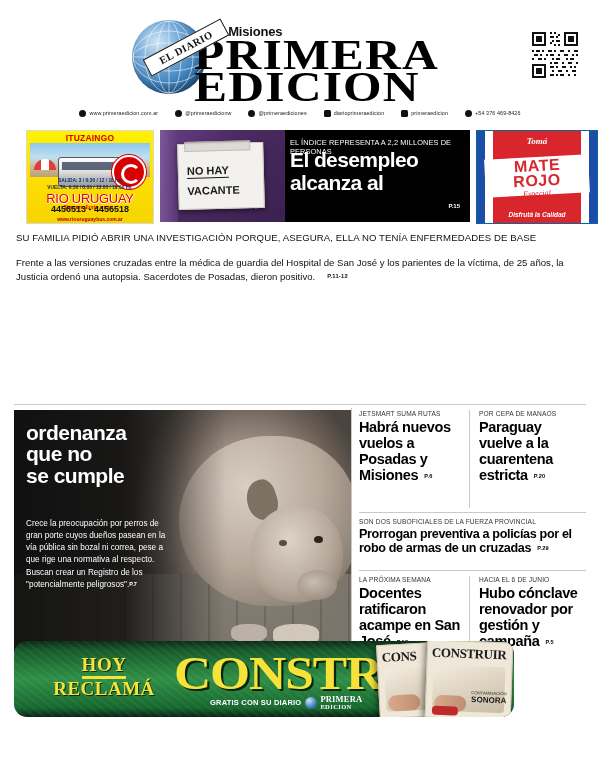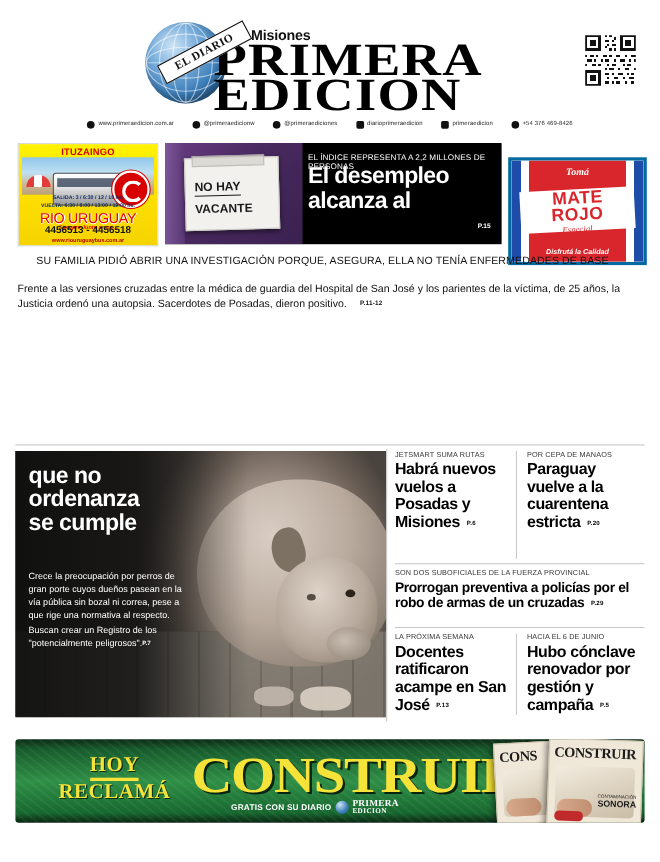--- a/index.html
+++ b/index.html
@@ -32,21 +32,21 @@
 
   .qr{position:absolute;right:22px;top:32px;width:46px;height:46px;}
 
   .socialbar{position:absolute;left:0;right:0;top:104px;height:18px;display:flex;justify-content:center;
     align-items:center;gap:17px;}
   .sitem{display:flex;align-items:center;gap:3px;font-size:5.4px;color:#222;letter-spacing:.1px;}
   .sicon{width:7px;height:7px;border-radius:50%;background:#111;display:inline-block;flex:0 0 auto;position:relative;}
   .sicon.sq{border-radius:1.5px;}
 
   
-  .adrow{position:absolute;left:16px;top:130px;width:572px;height:72px;display:flex;gap:6px;}
+  .adrow{position:absolute;left:26px;top:130px;width:572px;height:72px;display:flex;gap:6px;}
   .ad-left{width:126px;height:92px;border:1px solid #d8d8d8;position:relative;overflow:hidden;
     background:linear-gradient(#fff200,#ffe000 48%,#f5d400 100%);}
   .ad-left .itz{position:absolute;top:2px;left:0;right:0;text-align:center;font-size:8.5px;font-weight:bold;
     color:#d40000;letter-spacing:.2px;}
   .ad-left .photo{position:absolute;top:12px;left:3px;right:3px;height:34px;
     background:linear-gradient(180deg,#8fc6ea 0%,#bfe0f2 42%,#cdb894 72%,#b9a078 100%);}
   .ad-left .bus{position:absolute;left:28px;top:14px;width:64px;height:28px;border-radius:3px;
     background:linear-gradient(180deg,#ffffff 0%,#e7e7e7 42%,#9a9a9a 100%);border:1px solid #555;}
   .ad-left .bus:after{content:"";position:absolute;left:3px;top:4px;right:6px;height:8px;background:#2b3a52;opacity:.75;}
   .ad-left .umb{position:absolute;left:4px;top:16px;width:22px;height:11px;border-radius:11px 11px 0 0;
@@ -77,38 +77,38 @@
   .ad-center .sign .l1{position:absolute;left:8px;top:20px;font-size:11px;font-weight:bold;color:#1a1a1a;
     font-family:"Liberation Sans",sans-serif;border-bottom:1.5px solid #1a1a1a;padding-bottom:1px;}
   .ad-center .sign .l2{position:absolute;left:8px;top:40px;font-size:11px;font-weight:bold;color:#1a1a1a;
     font-family:"Liberation Sans",sans-serif;}
   .ad-center .txt{position:absolute;left:130px;right:6px;top:0;height:92px;color:#fff;}
   .ad-center .kick{position:absolute;left:0;top:8px;right:0;font-size:7.4px;letter-spacing:.1px;color:#fff;}
   .ad-center .h1{position:absolute;left:0;top:19px;font-size:21px;font-weight:bold;letter-spacing:-.6px;line-height:1.08;}
   .ad-center .h2{position:absolute;left:0;top:47px;font-size:21px;font-weight:bold;letter-spacing:-.6px;line-height:1.08;}
   .ad-center .pg{position:absolute;right:4px;bottom:13px;font-size:6px;font-weight:bold;}
 
-  .ad-right{width:120px;height:92px;border:3px solid #0369a1;background:#fff;position:relative;overflow:hidden;margin-top:13px;}
+  .ad-right{width:120px;height:92px;border:1px solid #0369a1;background:#fff;position:relative;overflow:hidden;}
   .ad-right .band{position:absolute;left:0;top:0;width:100%;height:100%;
     background:linear-gradient(90deg,#1d4da8 0 7%,#fff 7% 13%,#d8262c 13% 87%,#fff 87% 93%,#1d4da8 93% 100%);}
   .ad-right .white{position:absolute;left:8px;top:26px;right:8px;height:38px;background:#fff;transform:rotate(-3deg);}
   .ad-right .toma{position:absolute;left:0;right:0;top:5px;text-align:center;font-size:9px;font-style:italic;
     font-weight:bold;color:#fff;font-family:"Liberation Serif",serif;}
   .ad-right .m1{position:absolute;left:0;right:0;top:26px;text-align:center;font-size:16px;font-weight:bold;
     color:#d8262c;letter-spacing:.5px;transform:rotate(-3deg);}
   .ad-right .m2{position:absolute;left:0;right:0;top:41px;text-align:center;font-size:16px;font-weight:bold;
     color:#d8262c;letter-spacing:.5px;transform:rotate(-3deg);}
   .ad-right .esp{position:absolute;left:0;right:0;top:58px;text-align:center;font-size:8px;font-style:italic;
     color:#d8262c;font-family:"Liberation Serif",serif;transform:rotate(-3deg);}
   .ad-right .disf{position:absolute;left:0;right:0;bottom:5px;text-align:center;font-size:6.5px;font-style:italic;
     font-weight:bold;color:#fff;}
 
   
   .lead{position:absolute;left:16px;top:232px;width:568px;}
-  .lead .kicker{font-size:9.6px;letter-spacing:.1px;color:#111;white-space:nowrap;margin-left:17px;}
+  .lead .kicker{font-size:9.6px;letter-spacing:.1px;color:#111;white-space:nowrap;}
   .lead .big{font-size:41px;font-weight:bold;line-height:.98;letter-spacing:-1.6px;margin-top:4px;color:#000;}
   .lead .deck{font-size:9.6px;line-height:1.42;color:#111;margin-top:13px;width:566px;}
   .lead .deck .pg{font-size:5.8px;font-weight:bold;vertical-align:2px;margin-left:12px;letter-spacing:.2px;}
 
   
   .grid{position:absolute;left:14px;top:404px;width:572px;height:252px;}
   .hrule{position:absolute;left:0;right:0;height:1px;background:#c9c9c9;}
 
   .feature{position:absolute;left:0;top:6px;width:337px;height:242px;overflow:hidden;background:#3a3a38;}
   .feature .img{position:absolute;inset:0;
@@ -142,21 +142,21 @@
   .rightcol{position:absolute;left:345px;top:0;width:227px;height:252px;}
   .vsep{position:absolute;top:0;bottom:0;width:1px;background:#c9c9c9;}
 
   .nbox{position:absolute;}
   .nkick{font-size:6.6px;letter-spacing:.15px;color:#333;text-transform:uppercase;white-space:nowrap;}
   .nhead{font-size:14.5px;font-weight:bold;line-height:1.1;letter-spacing:-.35px;color:#000;margin-top:3px;}
   .nhead.sm{font-size:12.6px;}
   .npg{font-size:5.6px;font-weight:bold;vertical-align:2px;margin-left:6px;letter-spacing:.2px;}
 
   
-  .bottomad{position:absolute;left:14px;top:672px;width:572px;height:76px;border-radius:3px;overflow:hidden;
+  .bottomad{position:absolute;left:14px;top:641px;width:500px;height:76px;border-radius:13px;overflow:hidden;
     background:linear-gradient(180deg,#0d2b17 0%,#175b2c 12%,#2f8f46 50%,#17682f 88%,#0a2413 100%);}
   .bottomad .tex{position:absolute;inset:0;
     background:repeating-linear-gradient(38deg,rgba(255,255,255,.045) 0 2px,rgba(0,0,0,0) 2px 6px);}
   .bottomad .hoy{position:absolute;left:30px;top:14px;width:120px;text-align:center;color:#f5e33a;
     font-family:"Liberation Serif",serif;font-weight:bold;font-size:19px;line-height:1.05;letter-spacing:.5px;
     text-shadow:1px 1px 0 #0a2a12;}
   .bottomad .hoy .u{border-bottom:3px solid #f5e33a;display:inline-block;padding-bottom:1px;}
   .bottomad .constr{position:absolute;left:160px;top:10px;font-size:46px;font-weight:bold;color:#f5e33a;
     font-family:"Liberation Serif",serif;letter-spacing:-1px;transform:scaleX(1.12);transform-origin:left top;
     text-shadow:2px 2px 0 #09240f;line-height:1;}
@@ -373,22 +373,22 @@
         <div class="ear"></div>
         <div class="dogface"></div>
         <div class="eye2"></div>
         <div class="eye"></div>
         <div class="snout"></div>
         <div class="paw2"></div>
         <div class="paw"></div>
       </div>
       <div class="shade"></div>
       <div class="ftitle">
+        <div>ordenanza</div>
         <div>que no</div>
-        <div>ordenanza</div>
         <div>se cumple</div>
       </div>
       <div class="ftext">
         <span>Crece la preocupación por perros de gran porte cuyos dueños pasean en la vía pública sin bozal ni correa, pese a que rige una normativa al respecto. Buscan crear un Registro de los "potencialmente peligrosos".</span><span class="pg">P.7</span>
       </div>
     </div>
 
     <div class="rightcol">
       <div class="vsep" style="left:-8px;top:4px;bottom:0;"></div>
 

